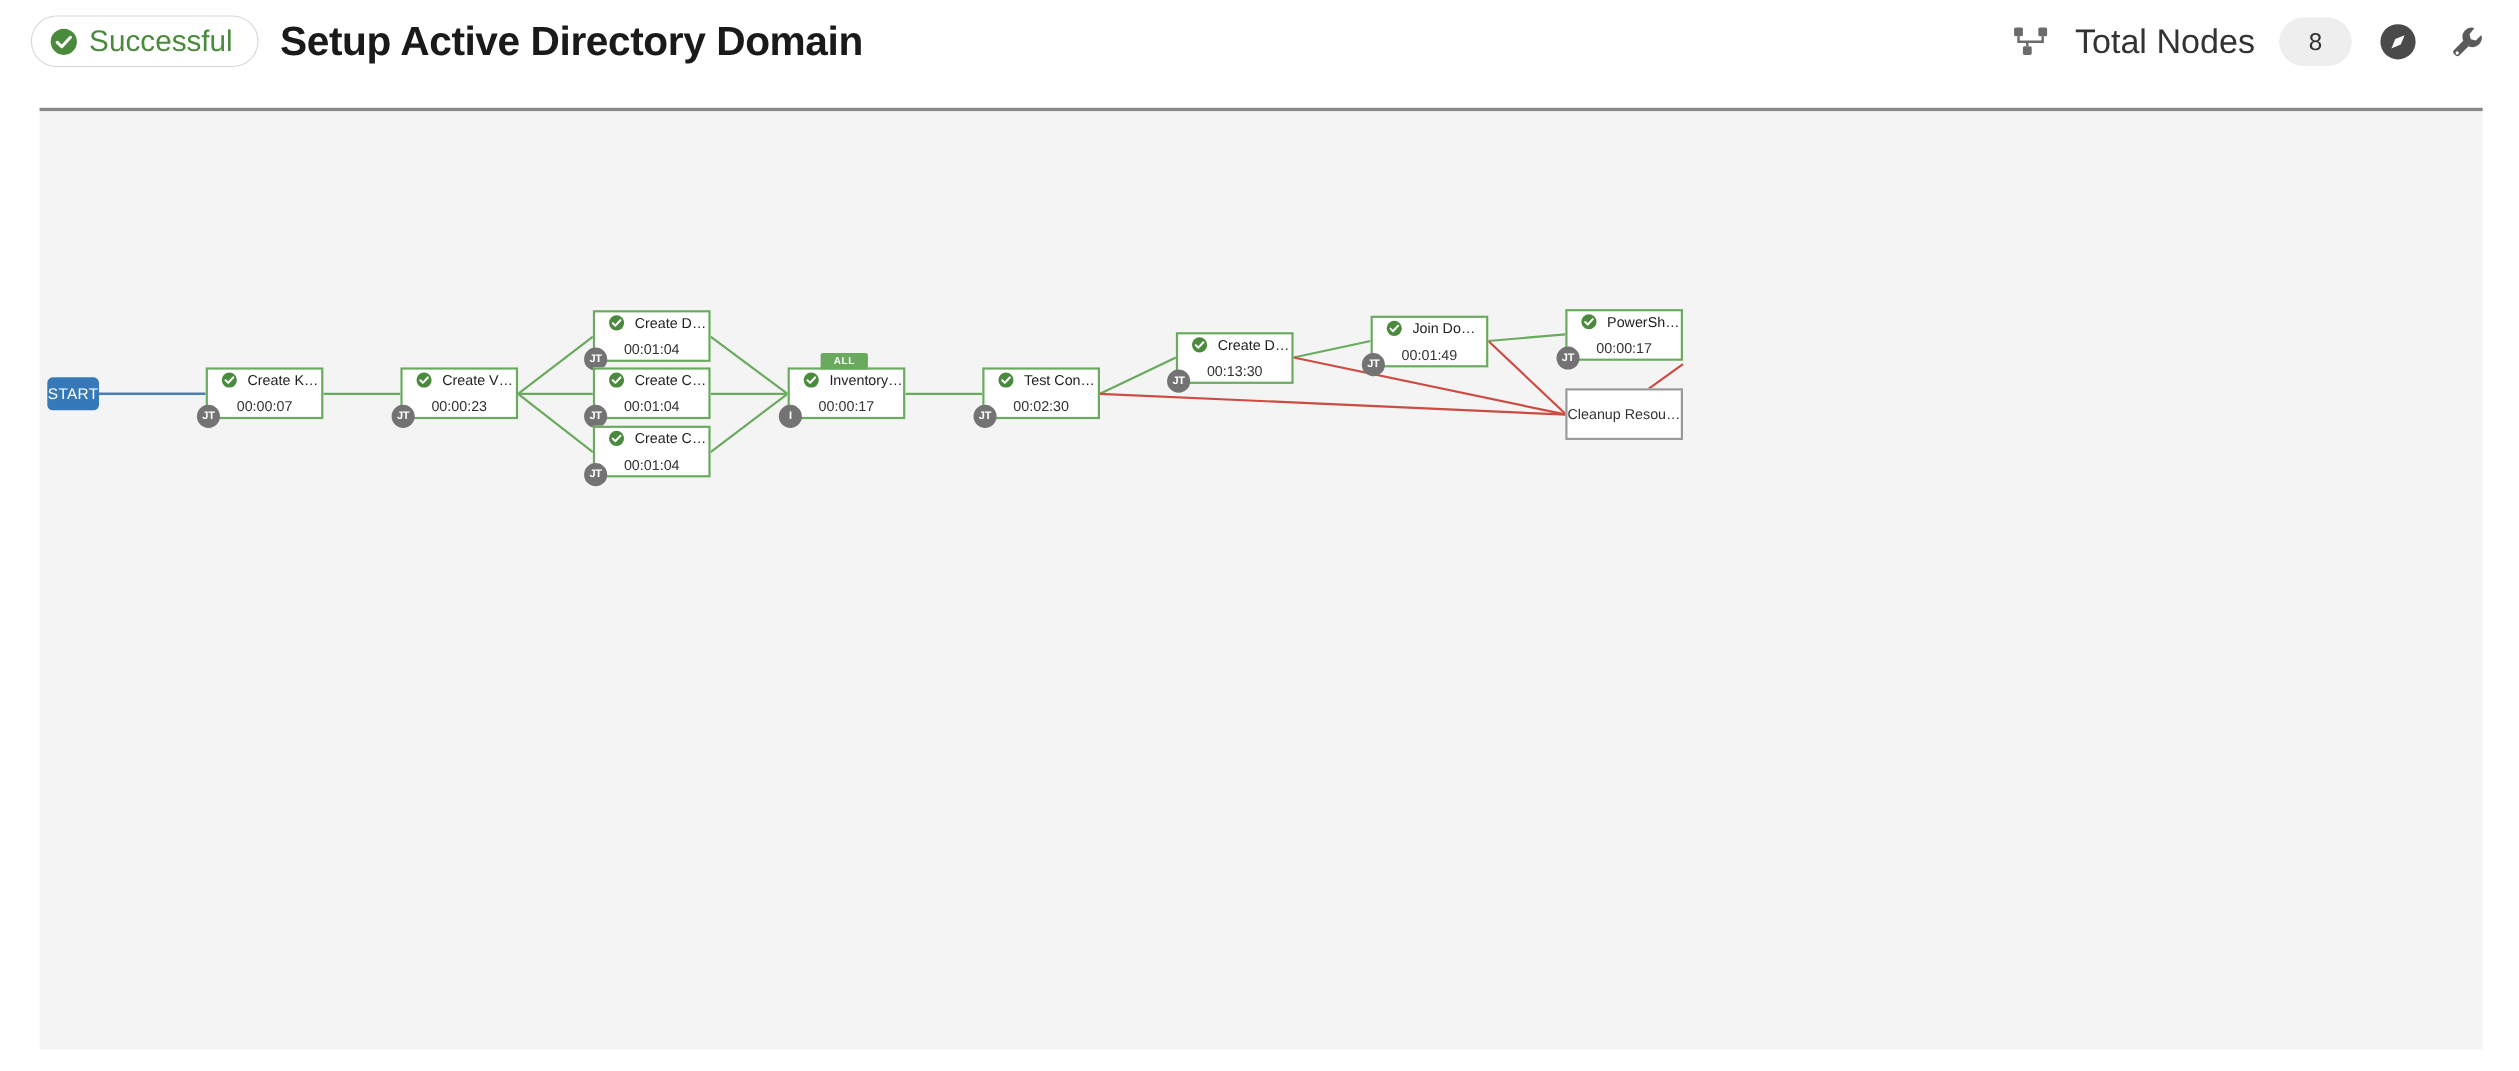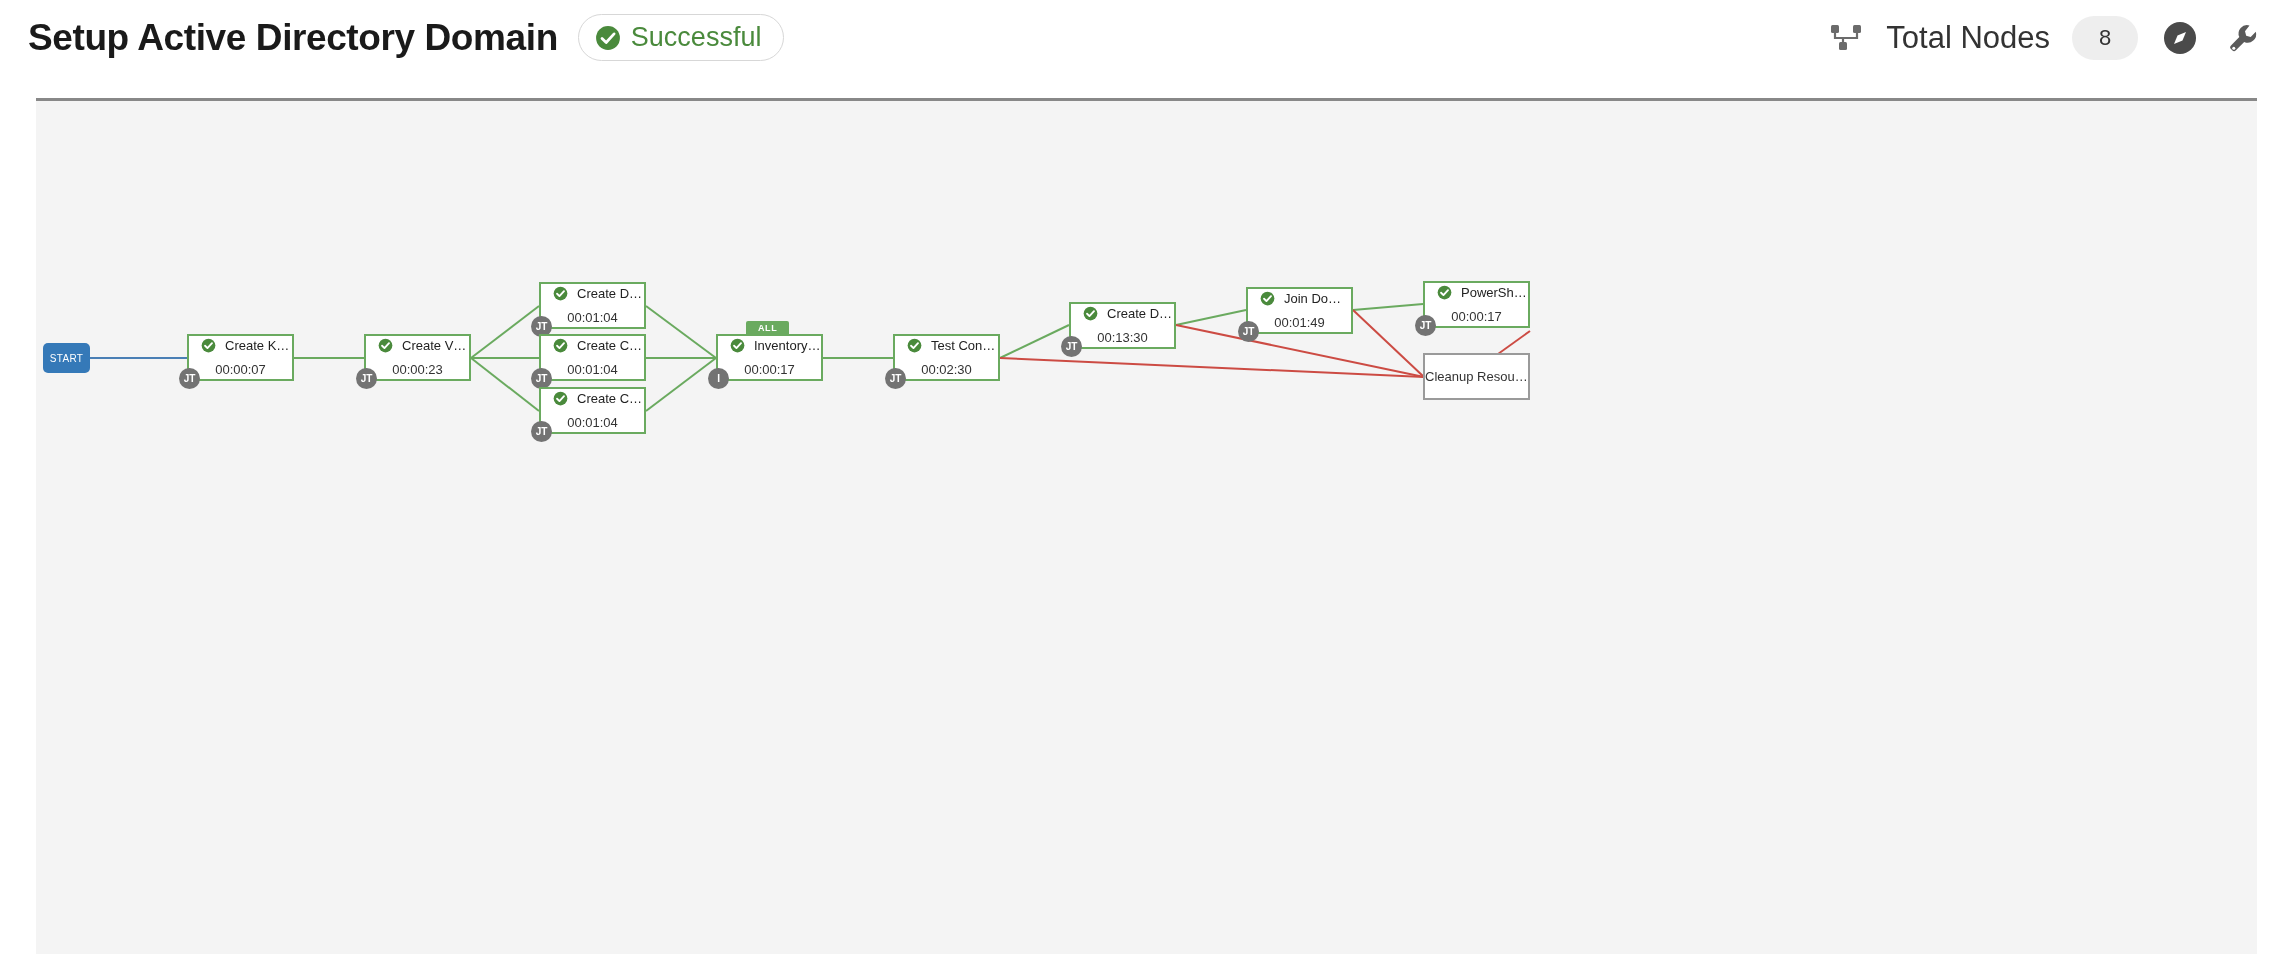--- a/index.html
+++ b/index.html
@@ -213,41 +213,41 @@
 
   
   #node-start {
     position: absolute;
     background: #3579b8;
     border-radius: 5px;
     display: flex;
     align-items: center;
     justify-content: center;
     color: #ffffff;
-    font-size: 10px;
+    font-size: 14px;
     letter-spacing: 0.3px;
   }
 </style>
 </head>
 <body>
 
 <div id="app">
 
   <div id="header">
 
     <div id="title-group">
-      <div id="page-title">Setup Active Directory Domain</div>
-
       <div id="status-pill">
         <svg class="check-circle" viewBox="0 0 24 24">
           <circle cx="12" cy="12" r="11" fill="#4a8a3c"></circle>
           <path d="M6.5 12.4 L10.3 16.1 L17.6 8.2" fill="none" stroke="#ffffff" stroke-width="2.6" stroke-linecap="round" stroke-linejoin="round"></path>
         </svg>
         <span class="pill-label">Successful</span>
       </div>
+
+      <div id="page-title">Setup Active Directory Domain</div>
     </div>
 
     <div id="header-right">
 
       <span class="hdr-icon">
         <svg width="34" height="30" viewBox="0 0 34 30">
           <rect x="1" y="2" width="8" height="8" rx="1.5" fill="#6b6b6b"></rect>
           <rect x="23" y="2" width="8" height="8" rx="1.5" fill="#6b6b6b"></rect>
           <rect x="9" y="19" width="8" height="8" rx="1.5" fill="#6b6b6b"></rect>
           <path d="M5 10 L5 15 L27 15 L27 10 M13 15 L13 19" fill="none" stroke="#6b6b6b" stroke-width="2.2"></path>

